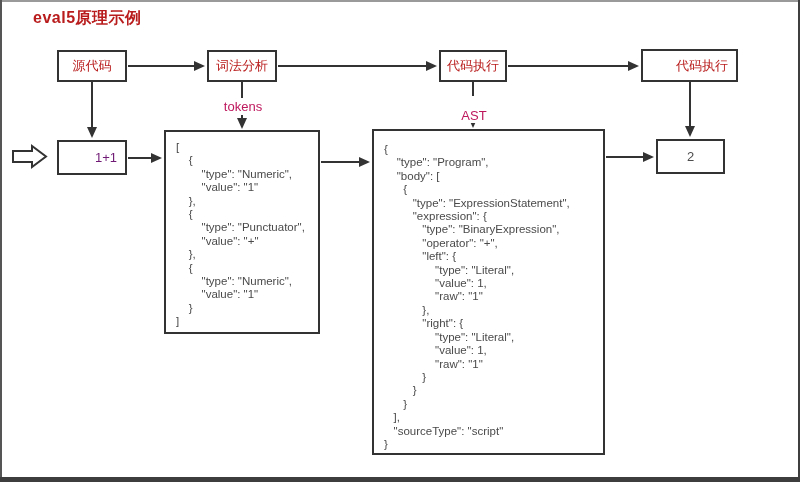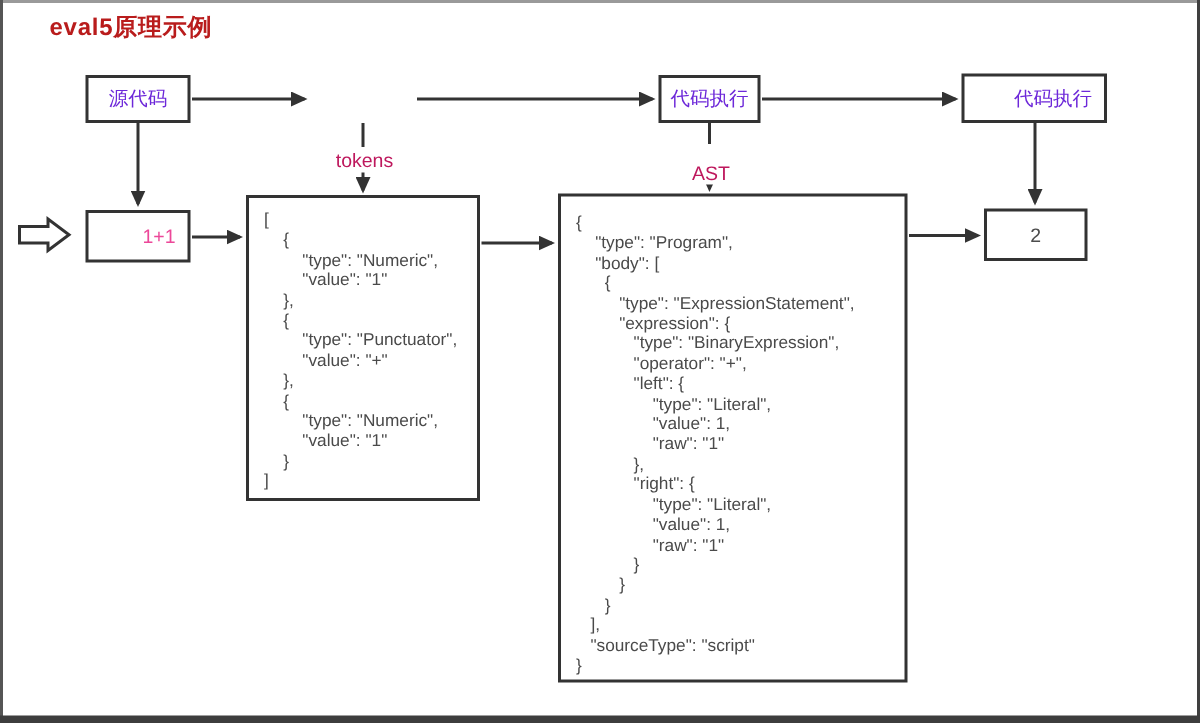--- a/index.html
+++ b/index.html
@@ -29,28 +29,28 @@
   }
 
   .node {
     position: absolute;
     border: 2px solid #333333;
     background: #ffffff;
     display: flex;
     align-items: center;
     justify-content: center;
     font-size: 13px;
-    color: #6d28d9;
+    color: #b91c1c;
     box-sizing: border-box;
   }
   .node-source   { left: 57px;  top: 50px;  width: 70px; height: 32px; }
   .node-lexer    { left: 207px; top: 50px;  width: 70px; height: 32px; }
   .node-parser   { left: 439px; top: 50px;  width: 68px; height: 32px; }
   .node-executor { left: 641px; top: 49px;  width: 97px; height: 33px; padding-left: 25px; }
-  .node-input    { left: 57px;  top: 140px; width: 70px; height: 35px; color:#ec4899;padding-left:28px; }
+  .node-input    { left: 57px;  top: 140px; width: 70px; height: 35px; color:#701a75;padding-left:28px; }
   .node-result   { left: 656px; top: 139px; width: 69px; height: 35px; color:#4d4d4d; }
 
   .code-box {
     position: absolute;
     border: 2px solid #333333;
     background: #ffffff;
     box-sizing: border-box;
     overflow: hidden;
   }
   .code-box pre {
@@ -111,20 +111,23 @@
     <line x1="128" y1="158" x2="160" y2="158" stroke="#333333" stroke-width="2" marker-end="url(#arr)"></line>
     <line x1="321" y1="162" x2="368" y2="162" stroke="#333333" stroke-width="2" marker-end="url(#arr)"></line>
     <line x1="606" y1="157" x2="652" y2="157" stroke="#333333" stroke-width="2" marker-end="url(#arr)"></line>
 
     <polygon points="13,151 32,151 32,146 46,156.5 32,167 32,162 13,162" fill="#ffffff" stroke="#333333" stroke-width="2" stroke-linejoin="miter"></polygon>
   </svg>
 
   <div class="node node-source">
     <span>源代码</span>
   </div>
+  <div class="node node-lexer">
+    <span>词法分析</span>
+  </div>
   <div class="node node-parser">
     <span>代码执行</span>
   </div>
   <div class="node node-executor">
     <span>代码执行</span>
   </div>
 
   <div class="node node-input">
     <span>1+1</span>
   </div>

